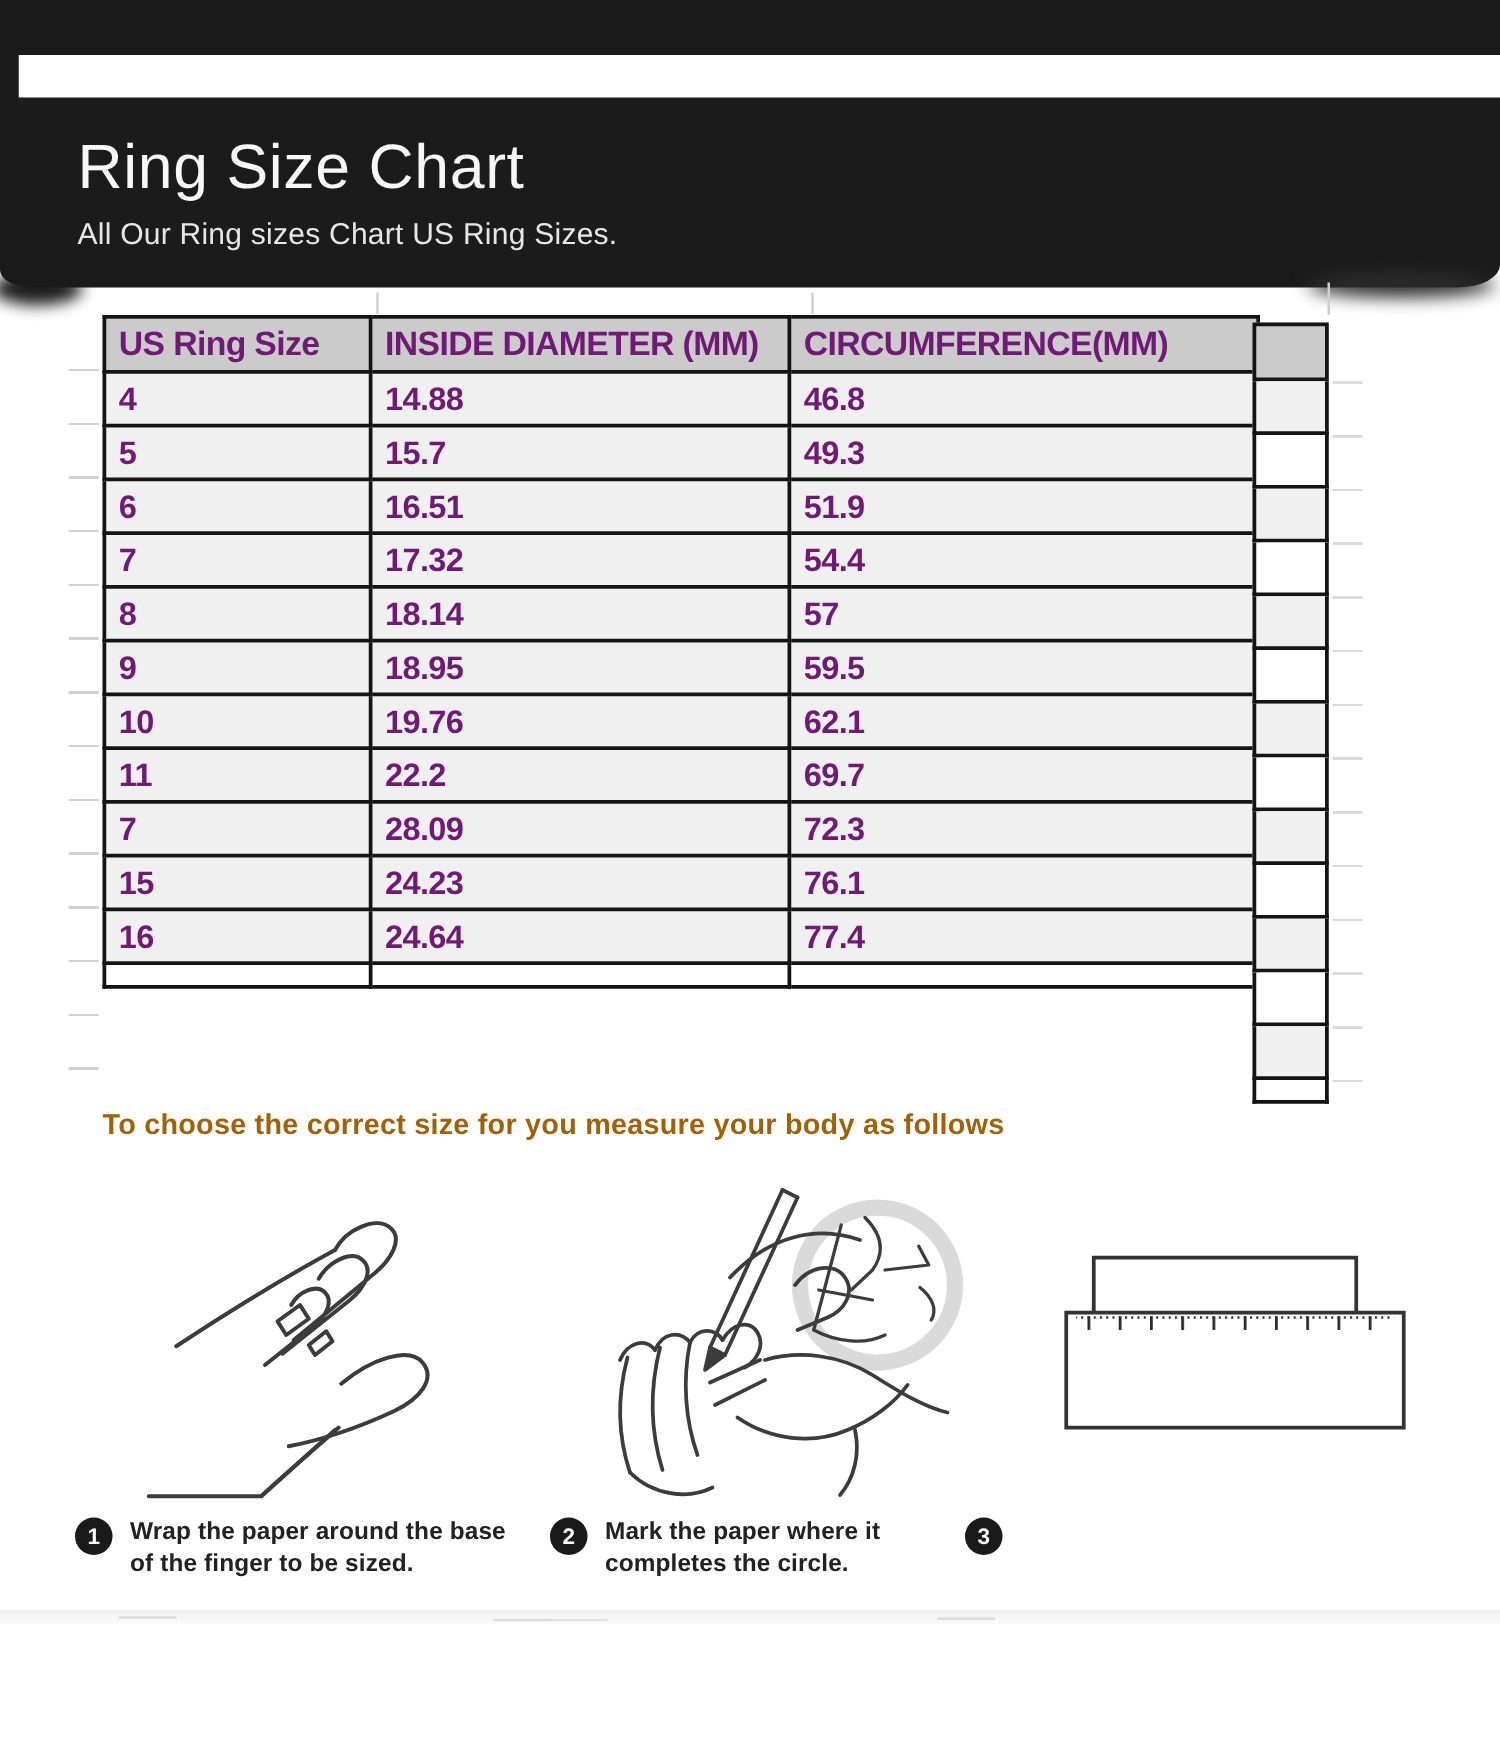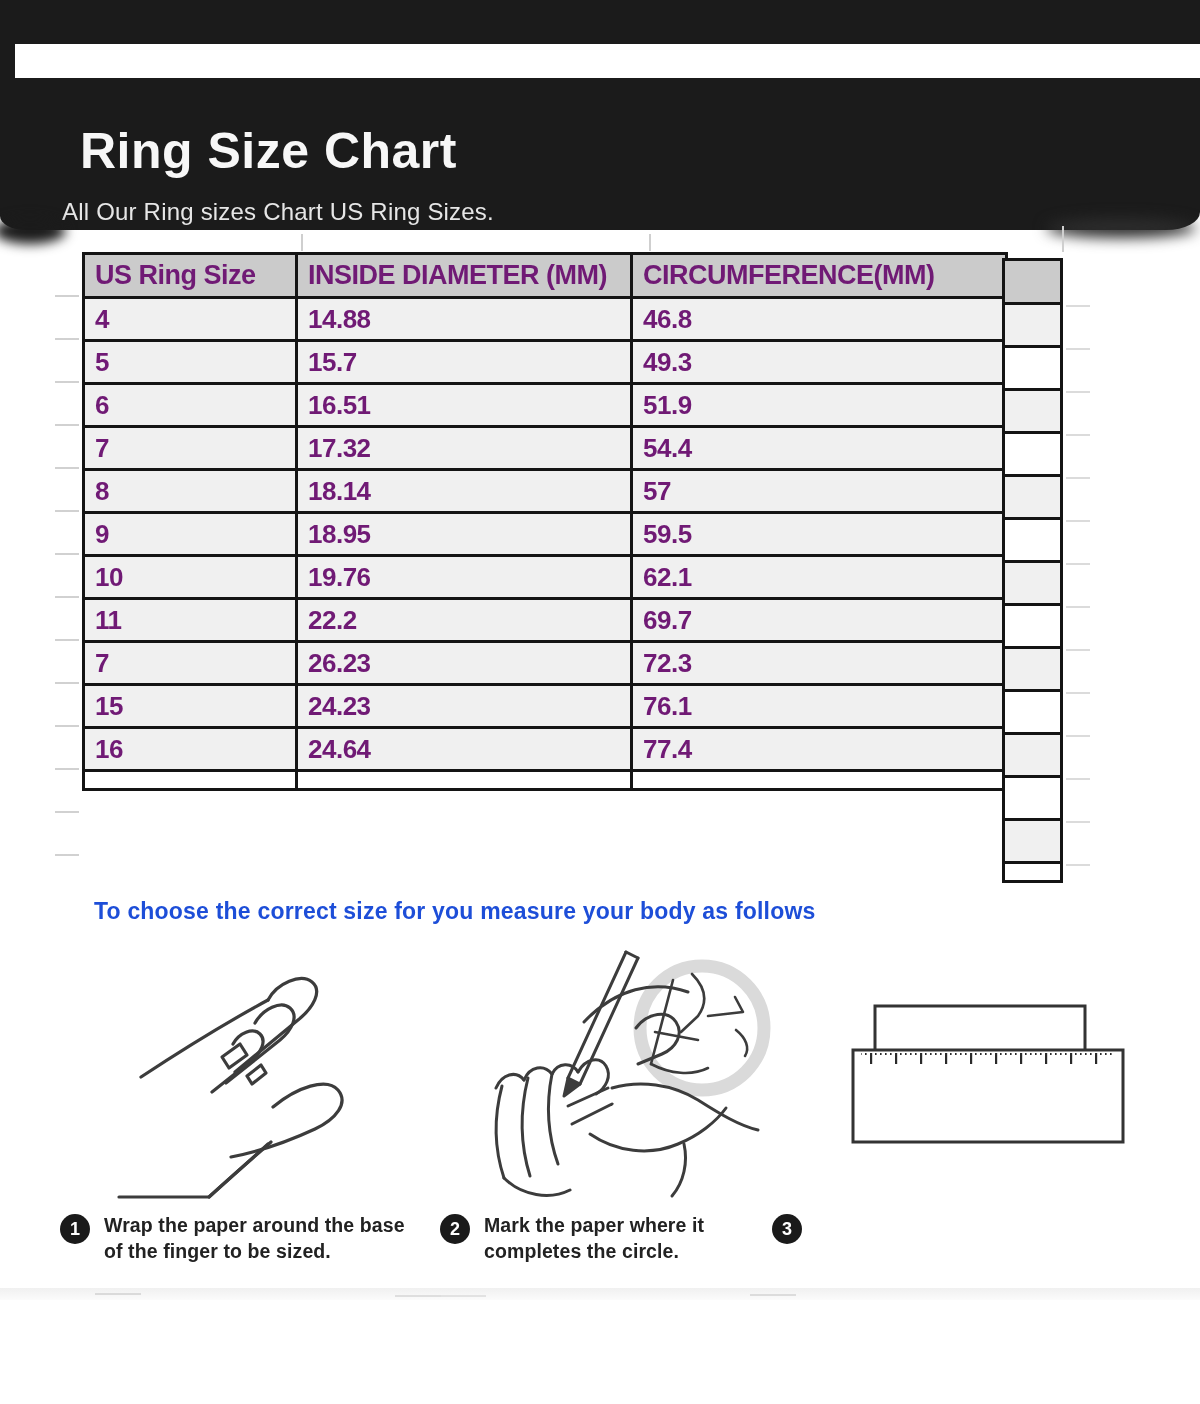--- a/index.html
+++ b/index.html
@@ -11,21 +11,21 @@
   .left-sliver{position:absolute;left:0;top:0;width:15px;height:90px;background:var(--header-bg,#1b1b1b);}
   .header{
     position:absolute;left:0;top:78px;width:1200px;height:152px;
     background:var(--header-bg,#1b1b1b);
     border-radius:0 0 34px 26px / 0 0 18px 14px;
   }
   .header::before{content:"";position:absolute;left:-6px;bottom:-14px;width:72px;height:26px;
     background:var(--header-bg,#1b1b1b);filter:blur(6px);border-radius:50%;}
   .header::after{content:"";position:absolute;right:4px;bottom:-8px;width:150px;height:20px;
     background:#2c2c2c;filter:blur(7px);border-radius:50%;}
-  .title{margin:18px;padding:26px 0 0 62px;font-size:50px;font-weight:bold;color:#f7f7f7;letter-spacing:.5px;}
+  .title{margin:0;padding:26px 0 0 62px;font-size:50px;font-weight:normal;color:#f7f7f7;letter-spacing:.5px;}
   .subtitle{margin:12px 0 0 62px;font-size:24px;color:#e6e6e6;letter-spacing:.2px;}
 
   table.ring-table{position:absolute;left:82px;top:252px;border-collapse:collapse;table-layout:fixed;}
   .ring-table th,.ring-table td{
     border:3px solid var(--border,#141414);text-align:left;padding:0 0 0 10px;
     font-weight:bold;color:#701a75;letter-spacing:-.5px;white-space:nowrap;overflow:hidden;
   }
   .ring-table th{height:41px;background:var(--table-header-bg,#cbcbcb);font-size:27px;}
   .ring-table td{height:40px;background:var(--row-bg,#f0f0f0);font-size:26px;}
   .ring-table tr.stub td{height:16px;background:#fff;}
@@ -36,21 +36,21 @@
 
   .ticks-left{position:absolute;left:55px;top:295px;width:24px;height:562px;opacity:.85;
     background:repeating-linear-gradient(to bottom,#c9c9c9 0 2px,transparent 2px 43px);}
   .ticks-right{position:absolute;left:1066px;top:305px;width:24px;height:575px;opacity:.8;
     background:repeating-linear-gradient(to bottom,#d2d2d2 0 2px,transparent 2px 43px);}
   .tick-v{position:absolute;width:2px;background:#cfcfcf;}
   .tick-v.a{left:301px;top:234px;height:17px;}
   .tick-v.b{left:649px;top:234px;height:17px;}
   .tick-v.c{left:1062px;top:226px;height:26px;}
 
-  .lead{position:absolute;left:82px;top:886px;margin:12px;font-size:23px;font-weight:bold;color:#1d4ed8;letter-spacing:.2px;}
+  .lead{position:absolute;left:82px;top:886px;margin:0;font-size:23px;font-weight:bold;color:#a16207;letter-spacing:.2px;}
 
   .illus{position:absolute;}
   .illus path,.illus circle,.illus rect{vector-effect:non-scaling-stroke;}
   #illus-hand{left:105px;top:945px;}
   #illus-mark{left:440px;top:936px;}
   #illus-ruler{left:845px;top:1000px;}
 
   .step{position:absolute;top:1212px;display:flex;gap:14px;align-items:flex-start;}
   .step-1{left:60px;width:380px;}
   .step-2{left:440px;width:320px;}
@@ -135,21 +135,21 @@
           <td>19.76</td>
           <td>62.1</td>
         </tr>
         <tr>
           <td>11</td>
           <td>22.2</td>
           <td>69.7</td>
         </tr>
         <tr>
           <td>7</td>
-          <td>26.23</td>
+          <td>28.09</td>
           <td>72.3</td>
         </tr>
         <tr>
           <td>15</td>
           <td>24.23</td>
           <td>76.1</td>
         </tr>
         <tr>
           <td>16</td>
           <td>24.64</td>

